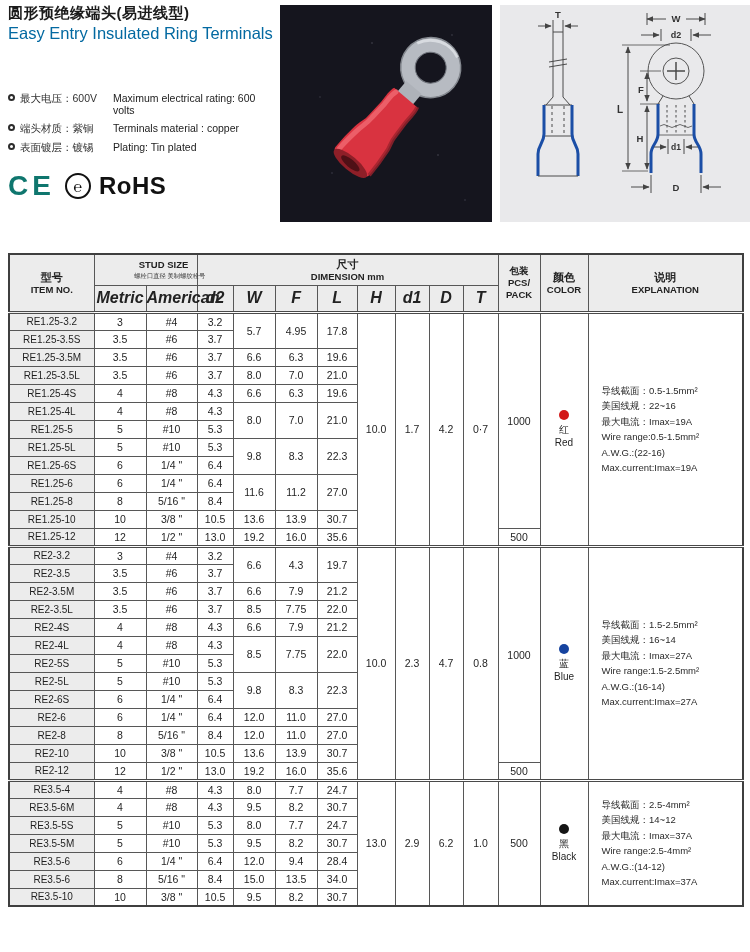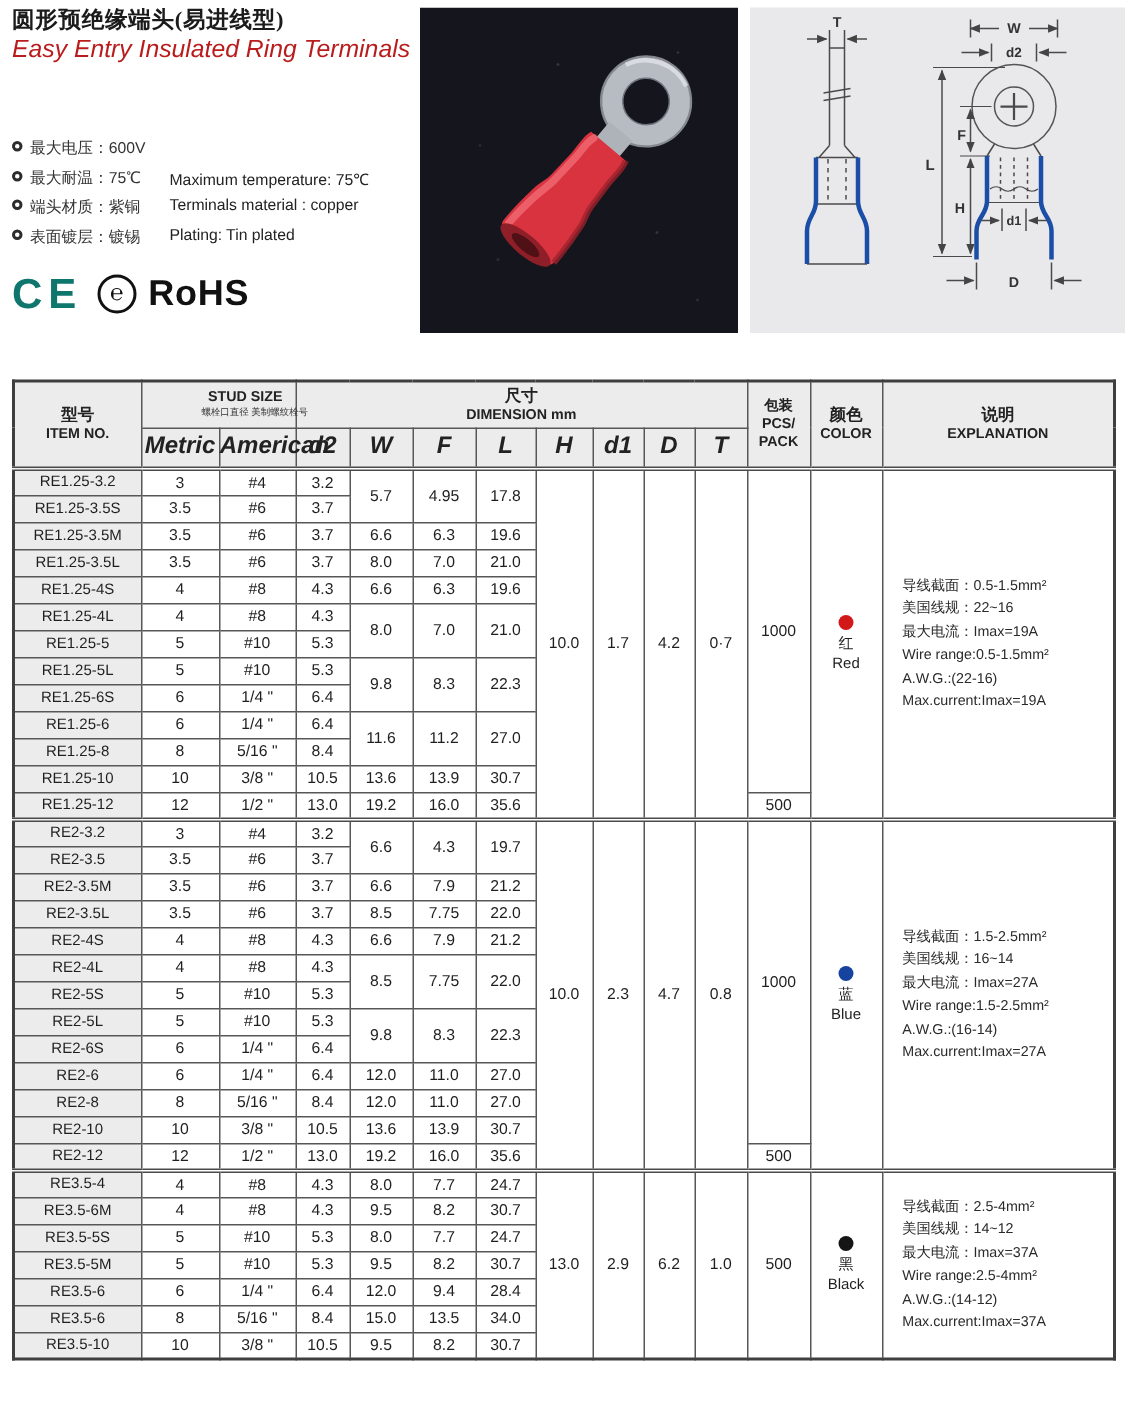--- a/index.html
+++ b/index.html
@@ -3,22 +3,22 @@
 <meta charset="utf-8">
 <style>
   * { margin:0; padding:0; box-sizing:border-box; }
   html,body { width:750px; height:952px; background:#fff; }
   body { font-family:"Liberation Sans", sans-serif; color:#222; overflow:hidden; }
   .page { position:relative; width:750px; height:952px; }
 
   
   .top { position:relative; height:247px; }
   .info { position:absolute; left:8px; top:4px; width:268px; }
-  .title-cn { font-size:15px; font-weight:bold; color:#1b1b1b; letter-spacing:0.5px;font-family:Liberation Serif, serif; }
-  .title-en { font-size:16.5px; color:#b91c1c; margin-top:1px;font-style:italic; }
+  .title-cn { font-size:15px; font-weight:bold; color:#1b1b1b; letter-spacing:0.5px; }
+  .title-en { font-size:16.5px; color:#0369a1; margin-top:1px; }
   .specs { margin-top:49px; }
   .spec-row { display:flex; align-items:flex-start; margin-bottom:5.5px; }
   .bullet { width:7px; height:7px; border:2px solid #2c2c2c; border-radius:50%; margin:2px 5px 0 0; flex:none; background:#fff; }
   .spec-cn { width:93px; font-size:10.5px; flex:none; color:#333; }
   .spec-en { font-size:10.5px; color:#222; }
   .certs { display:flex; align-items:center; margin-top:15px; }
   .ce { font-size:28px; font-weight:bold; letter-spacing:4px; color:#0f766e; }
   .cert-circle { width:26px; height:26px; border:2.5px solid #111; border-radius:50%;
                  display:flex; align-items:center; justify-content:center;
                  font-size:15px; font-weight:bold; color:#111; margin:0 8px 0 10px; }
@@ -50,25 +50,21 @@
 
   <div class="top">
     <div class="info">
       <div class="title-cn">圆形预绝缘端头(易进线型)</div>
       <div class="title-en">Easy Entry Insulated Ring Terminals</div>
 
       <div class="specs">
         <div class="spec-row">
           <span class="bullet"></span>
           <span class="spec-cn">最大电压：600V</span>
-        </div>
-        <div class="spec-row">
-          <span class="bullet"></span>
-          <span class="spec-cn">最大耐温：75℃</span>
-          <span class="spec-en">Maximum temperature: 75℃</span>
+          <span class="spec-en">Maximum electrical rating: 600 volts</span>
         </div>
         <div class="spec-row">
           <span class="bullet"></span>
           <span class="spec-cn">端头材质：紫铜</span>
           <span class="spec-en">Terminals material : copper</span>
         </div>
         <div class="spec-row">
           <span class="bullet"></span>
           <span class="spec-cn">表面镀层：镀锡</span>
           <span class="spec-en">Plating: Tin plated</span>

